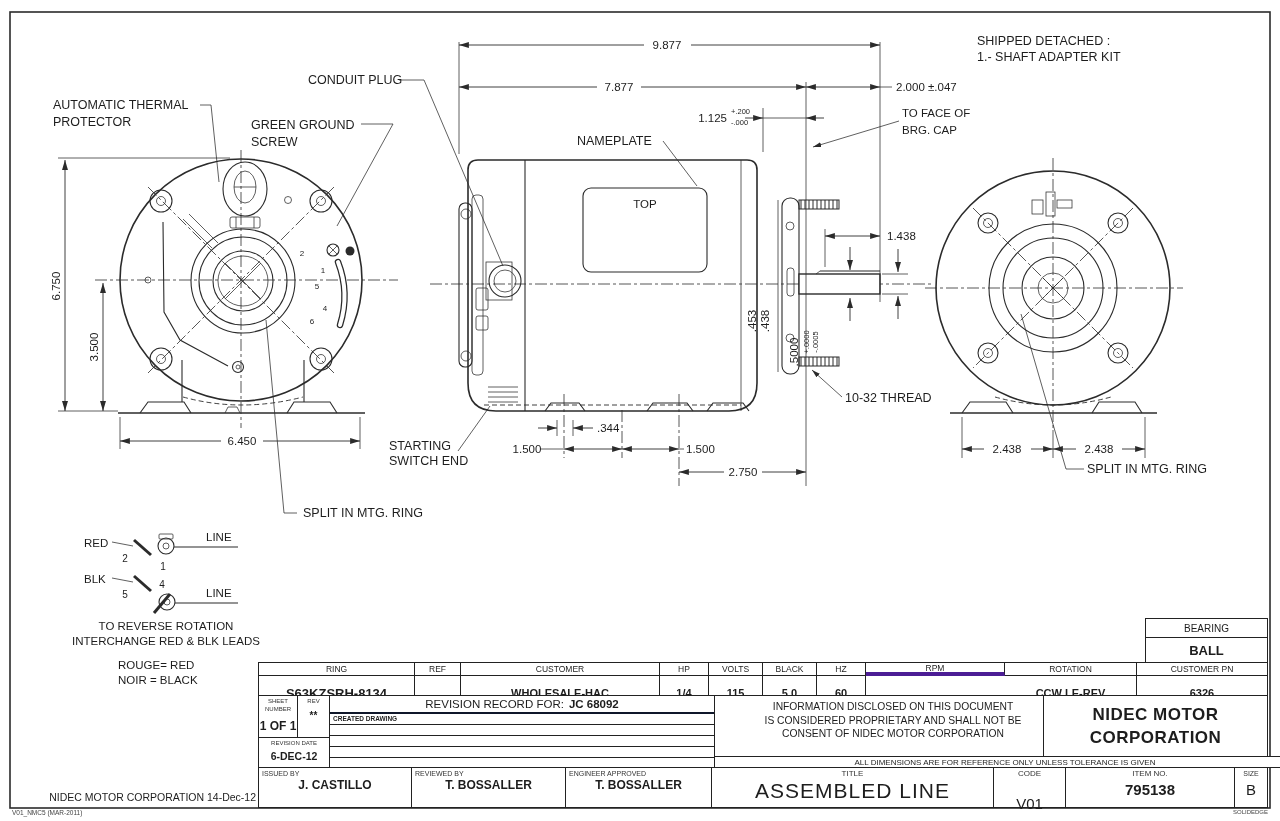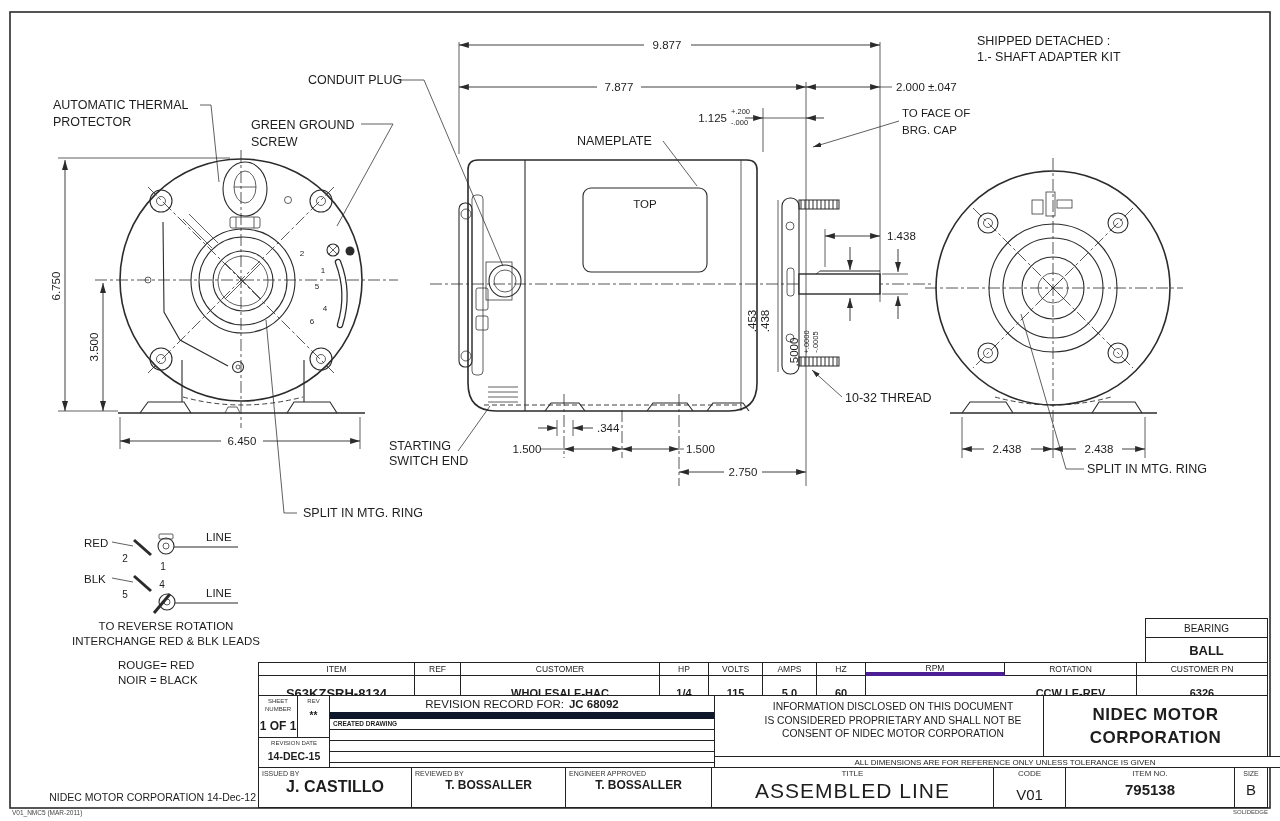--- a/index.html
+++ b/index.html
@@ -328,26 +328,26 @@
     <text x="118" y="669" class="f11">ROUGE= RED</text>
     <text x="118" y="684" class="f11">NOIR = BLACK</text>
   </g>
 </svg>
 
 <div class="tb ctr" style="left:1145px;top:618px;width:123px;height:20px;font-size:10px;">BEARING</div>
 <div class="tb ctr val" style="left:1145px;top:637px;width:123px;height:26px;font-size:13px;">BALL</div>
 
 <div class="tb tb2" style="left:258px;top:662px;width:1010px;height:34px;">
   <div class="specgrid" style="grid-template-columns:156px 46px 199px 49px 54px 54px 49px 139px 132px auto;grid-template-rows:13px auto;">
-    <div class="cell" style="font-size:8.5px;border-bottom:1px solid #222;">ITEM</div>
+    <div class="cell" style="font-size:8.5px;border-bottom:1px solid #222;">RING</div>
     <div class="cell" style="font-size:8.5px;border-bottom:1px solid #222;">REF</div>
     <div class="cell" style="font-size:8.5px;border-bottom:1px solid #222;">CUSTOMER</div>
     <div class="cell" style="font-size:8.5px;border-bottom:1px solid #222;">HP</div>
     <div class="cell" style="font-size:8.5px;border-bottom:1px solid #222;">VOLTS</div>
-    <div class="cell" style="font-size:8.5px;border-bottom:1px solid #222;">AMPS</div>
+    <div class="cell" style="font-size:8.5px;border-bottom:1px solid #222;">BLACK</div>
     <div class="cell" style="font-size:8.5px;border-bottom:1px solid #222;">HZ</div>
     <div class="cell" style="font-size:8.5px;border-bottom:4px solid #4c1d95;">RPM</div>
     <div class="cell" style="font-size:8.5px;border-bottom:1px solid #222;">ROTATION</div>
     <div class="cell" style="font-size:8.5px;border-bottom:1px solid #222;border-right:none;">CUSTOMER PN</div>
     <div class="cell val" style="font-size:13px;">S63KZSRH-8134</div>
     <div class="cell val" style="font-size:11px;"></div>
     <div class="cell val" style="font-size:11px;">WHOLESALE-HAC</div>
     <div class="cell val" style="font-size:11px;">1/4</div>
     <div class="cell val" style="font-size:11px;">115</div>
     <div class="cell val" style="font-size:11px;">5.0</div>
@@ -363,25 +363,25 @@
     <div class="lbl" style="font-size:6px;padding-top:1px;"><span>SHEET</span><br><span>NUMBER</span></div>
     <div class="val" style="font-size:12px;padding-top:6px;">1 OF 1</div>
   </div>
   <div style="flex:1;text-align:center;">
     <div class="lbl" style="font-size:6px;padding-top:1px;">REV</div>
     <div class="val" style="font-size:10px;padding-top:5px;">**</div>
   </div>
 </div>
 <div class="tb" style="left:258px;top:737px;width:72px;height:31px;text-align:center;">
   <div class="lbl" style="font-size:6px;padding-top:1px;">REVISION DATE</div>
-  <div class="val" style="font-size:10.5px;padding-top:3px;">14-DEC-15</div>
+  <div class="val" style="font-size:10.5px;padding-top:3px;">6-DEC-12</div>
 </div>
 
 <div class="tb" style="left:329px;top:695px;width:386px;height:73px;">
-  <div class="ctr" style="height:16px;border-bottom:7px solid #0f172a;font-size:11.5px;gap:5px;">
+  <div class="ctr" style="height:16px;border-bottom:2px solid #0f172a;font-size:11.5px;gap:5px;">
     <span>REVISION RECORD FOR:</span>
     <span class="val">JC 68092</span>
   </div>
   <div style="height:10px;border-bottom:1px solid #222;font-size:6.5px;font-weight:bold;padding-left:3px;line-height:10px;">CREATED DRAWING</div>
   <div style="height:10px;border-bottom:1px solid #222;"></div>
   <div style="height:10px;border-bottom:1px solid #222;"></div>
   <div style="height:10px;border-bottom:1px solid #222;"></div>
   <div style="height:10px;"></div>
 </div>
 
@@ -391,37 +391,37 @@
   <div>CONSENT OF NIDEC MOTOR CORPORATION</div>
 </div>
 <div class="tb ctr" style="left:1043px;top:695px;width:225px;height:62px;flex-direction:column;font-size:17px;font-weight:bold;line-height:23px;letter-spacing:0.5px;">
   <div>NIDEC MOTOR</div>
   <div>CORPORATION</div>
 </div>
 <div class="tb ctr" style="left:714px;top:756px;width:582px;height:12px;font-size:8px;">ALL DIMENSIONS ARE FOR REFERENCE ONLY UNLESS TOLERANCE IS GIVEN</div>
 
 <div class="tb" style="left:258px;top:767px;width:154px;height:41px;">
   <div class="lbl" style="padding:2px 0 0 3px;">ISSUED BY</div>
-  <div class="val ctr" style="font-size:16px;">J. CASTILLO</div>
+  <div class="val ctr" style="font-size:12px;">J. CASTILLO</div>
 </div>
 <div class="tb" style="left:411px;top:767px;width:155px;height:41px;">
   <div class="lbl" style="padding:2px 0 0 3px;">REVIEWED BY</div>
   <div class="val ctr" style="font-size:12px;">T. BOSSALLER</div>
 </div>
 <div class="tb" style="left:565px;top:767px;width:147px;height:41px;">
   <div class="lbl" style="padding:2px 0 0 3px;">ENGINEER APPROVED</div>
   <div class="val ctr" style="font-size:12px;">T. BOSSALLER</div>
 </div>
 <div class="tb" style="left:711px;top:767px;width:283px;height:41px;text-align:center;">
   <div class="lbl" style="padding-top:2px;font-size:8px;">TITLE</div>
   <div style="font-size:21px;letter-spacing:1px;margin-top:1px;">ASSEMBLED LINE</div>
 </div>
 <div class="tb" style="left:993px;top:767px;width:73px;height:41px;text-align:center;">
   <div class="lbl" style="padding-top:2px;font-size:8px;">CODE</div>
-  <div style="font-size:15px;margin-top:8px;">V01</div>
+  <div style="font-size:15px;margin-top:17px;">V01</div>
 </div>
 <div class="tb" style="left:1065px;top:767px;width:170px;height:41px;text-align:center;">
   <div class="lbl" style="padding-top:2px;font-size:8px;">ITEM NO.</div>
   <div class="val" style="font-size:15px;margin-top:3px;">795138</div>
 </div>
 <div class="tb" style="left:1234px;top:767px;width:34px;height:41px;text-align:center;">
   <div class="lbl" style="padding-top:2px;font-size:7px;">SIZE</div>
   <div style="font-size:15px;margin-top:3px;">B</div>
 </div>
 

